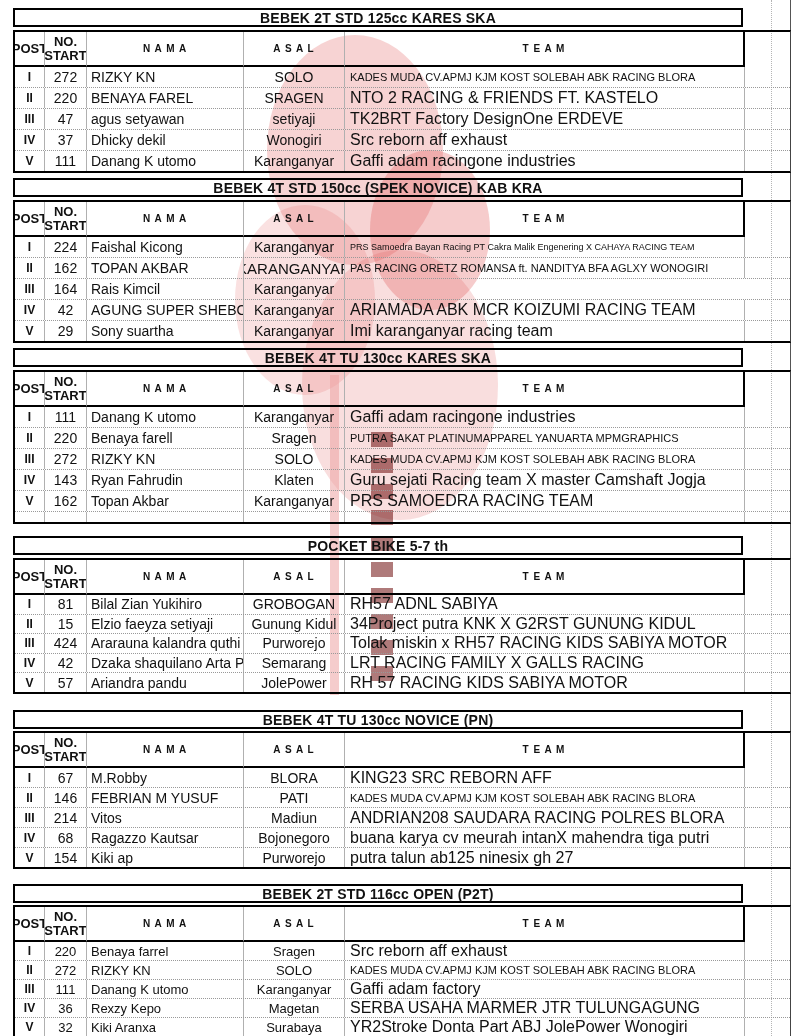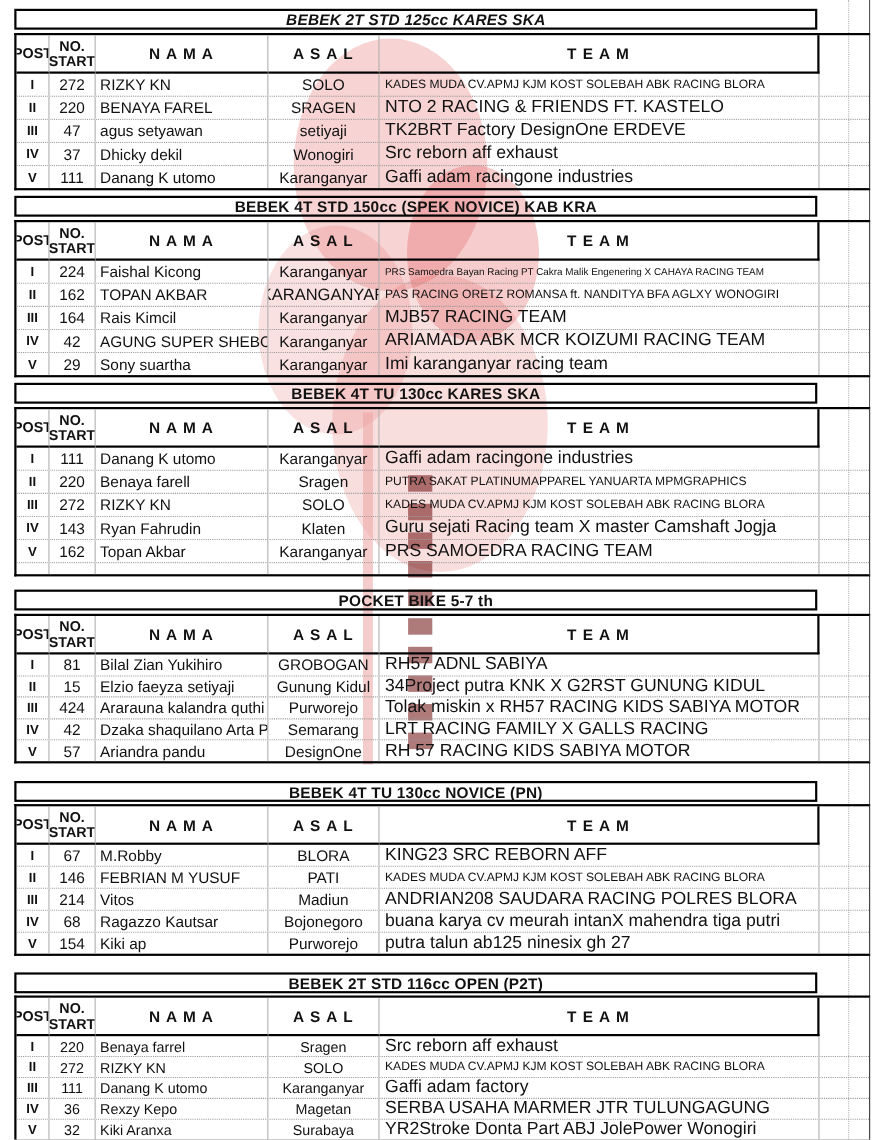--- a/index.html
+++ b/index.html
@@ -33,21 +33,21 @@
   .c-team{width:400px;}
   .c-extra{flex:1;border-right:none;}
   .hcell{
     display:flex;flex-direction:column;align-items:center;justify-content:center;
     font-weight:bold;border-bottom:2px solid #000;
   }
   .hcell.c-extra{border-bottom:none;}
   .hcell.c-team{border-right:2px solid #000;}
   .hdr-pos{font-size:13px;}
   .hdr-no{font-size:13px;line-height:14px;}
-  .sp{font-size:14px;letter-spacing:1px;}
+  .sp{font-size:10px;letter-spacing:1px;}
   .row{display:flex;border-bottom:1px dotted #999;align-items:center;font-size:14px;}
   .row .cell{height:100%;display:flex;align-items:center;}
   .row .c-pos{justify-content:center;font-weight:bold;font-size:12px;}
   .row .c-no{justify-content:center;}
   .row .c-nama{padding-left:4px;}
   .row .c-asal{justify-content:center;}
   .row .c-team{padding-left:5px;}
   .team-m{font-size:16px;}
   .team-s{font-size:11px;}
   .team-xs{font-size:9px;}
@@ -75,21 +75,21 @@
     <rect x="371" y="640" width="22" height="15"></rect>
     <rect x="371" y="666" width="22" height="15"></rect>
   </g>
 </svg>
 
 <div class="vline-dotted"></div>
 <div class="vline-solid"></div>
 
 <div id="tables">
   <div class="table-section">
-    <div class="title-bar" style="top: 8px; font-style: italic;">
+    <div class="title-bar" style="top: 8px;">
       <span class="title-text">BEBEK 2T STD 125cc KARES SKA</span>
     </div>
     <div class="main-box" style="top: 30px;">
       <div class="hdr-row">
         <div class="cell hcell c-pos hdr-pos">POST</div>
         <div class="cell hcell c-no hdr-no">
           <div>NO.</div>
           <div>START</div>
         </div>
         <div class="cell hcell c-nama sp">N A M A</div>
@@ -173,21 +173,20 @@
             <div class="cell c-nama">TOPAN AKBAR</div>
             <div class="cell c-asal asal-big">KARANGANYAR</div>
             <div class="cell c-team team-s">PAS RACING ORETZ ROMANSA ft. NANDITYA BFA AGLXY WONOGIRI</div>
             <div class="cell c-extra"></div>
           </div>
           <div class="row" style="height: 20px;">
             <div class="cell c-pos">III</div>
             <div class="cell c-no">164</div>
             <div class="cell c-nama">Rais Kimcil</div>
             <div class="cell c-asal">Karanganyar</div>
-            <div class="cell c-team team-m">MJB57 RACING TEAM</div>
             <div class="cell c-extra"></div>
           </div>
           <div class="row" style="height: 20px;">
             <div class="cell c-pos">IV</div>
             <div class="cell c-no">42</div>
             <div class="cell c-nama">AGUNG SUPER SHEBO</div>
             <div class="cell c-asal">Karanganyar</div>
             <div class="cell c-team team-m">ARIAMADA ABK MCR KOIZUMI RACING TEAM</div>
             <div class="cell c-extra"></div>
           </div>
@@ -318,21 +317,21 @@
             <div class="cell c-no">42</div>
             <div class="cell c-nama">Dzaka shaquilano Arta P</div>
             <div class="cell c-asal">Semarang</div>
             <div class="cell c-team team-m">LRT RACING FAMILY X GALLS RACING</div>
             <div class="cell c-extra"></div>
           </div>
           <div class="row" style="height: 18.6px; border-bottom: none;">
             <div class="cell c-pos">V</div>
             <div class="cell c-no">57</div>
             <div class="cell c-nama">Ariandra pandu</div>
-            <div class="cell c-asal">DesignOne</div>
+            <div class="cell c-asal">JolePower</div>
             <div class="cell c-team team-m">RH 57 RACING KIDS SABIYA MOTOR</div>
             <div class="cell c-extra"></div>
           </div>
         </div>
     </div>
   </div>
 
   <div class="table-section">
     <div class="title-bar" style="top: 710px;">
       <span class="title-text">BEBEK 4T TU 130cc NOVICE (PN)</span>

